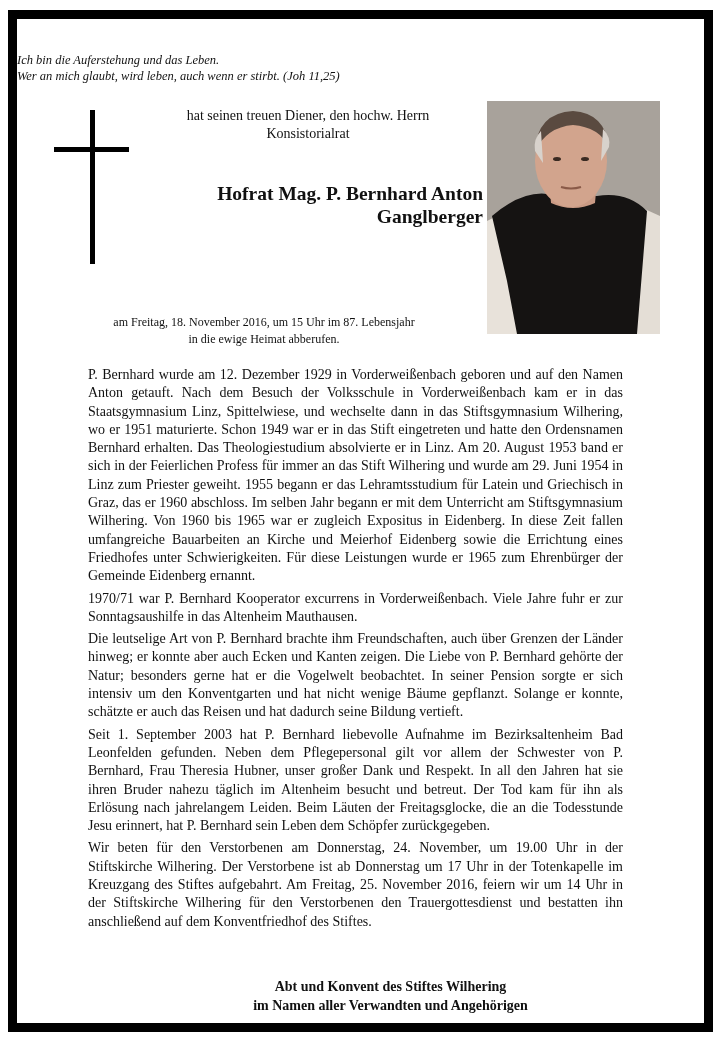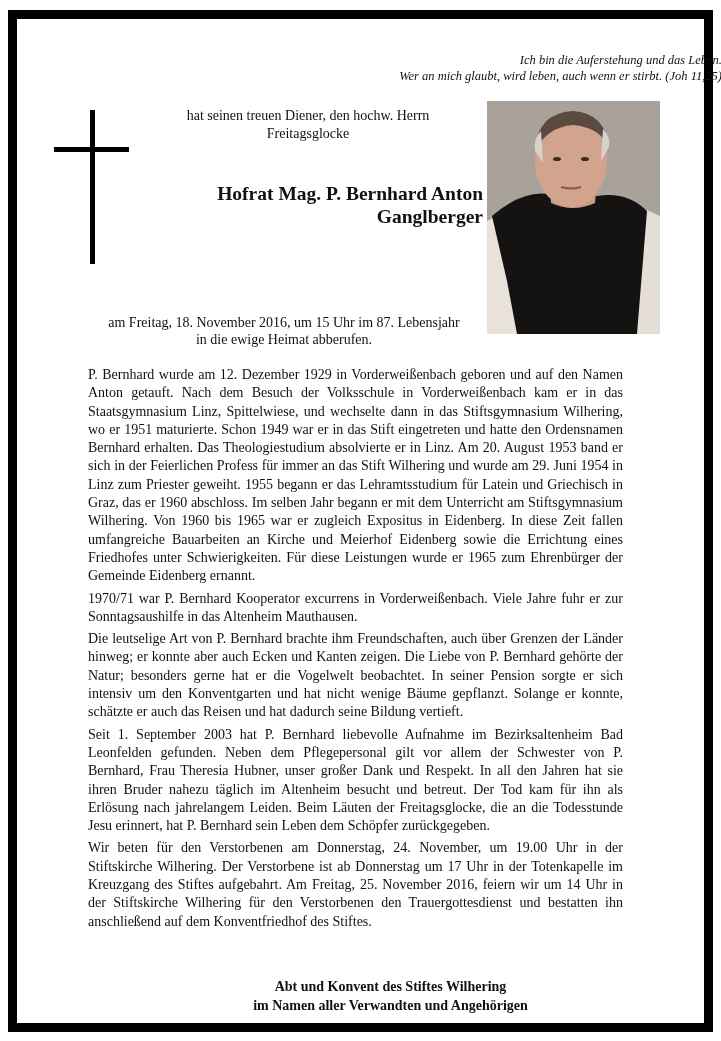--- a/index.html
+++ b/index.html
@@ -1,31 +1,31 @@
 <!DOCTYPE html>
 <html><head>
 <meta charset="utf-8">
 <style>
   html, body { margin:0; padding:0; background:#ffffff; }
   body { width:721px; height:1041px; position:relative; overflow:hidden;
          font-family:"Liberation Serif", "DejaVu Serif", serif; color:#111; }
   .frame { position:absolute; left:8px; top:10px; width:687px; height:1004px;
            border:9px solid #000; background:#fff; }
-  .motto { position:absolute; left:0; top:33px; width:705px; text-align:right;
+  .motto { position:absolute; left:0; top:33px; width:705px; text-align:left;
            font-style:italic; font-size:12.5px; line-height:16px; }
   .cross-v { position:absolute; left:73px; top:91px; width:5px; height:154px; background:#000; }
   .cross-h { position:absolute; left:37px; top:128px; width:75px; height:5px; background:#000; }
   .intro { position:absolute; left:136px; top:88px; width:310px; text-align:center;
            font-size:14px; line-height:18px; }
   .name { position:absolute; left:116px; top:163px; width:350px; text-align:right;
           font-weight:bold; font-size:19.5px; line-height:23px; }
   .titles { position:absolute; left:136px; top:214px; width:310px; text-align:center;
             font-weight:bold; font-size:13.5px; line-height:19px; }
-  .death { position:absolute; left:72px; top:295px; width:390px; text-align:center;
-           font-size:14px; line-height:17px; }
+  .death { position:absolute; left:52px; top:295px; width:390px; text-align:center;
+           font-size:12px; line-height:17px; }
   .photo { position:absolute; left:470px; top:82px; width:173px; height:233px; overflow:hidden;
            background:linear-gradient(180deg,#9a948e 0%,#b3aca5 60%,#c8c2bb 100%); }
   .body { position:absolute; left:67px; top:343px; width:543px; text-align:justify;
           font-size:14px; line-height:18.3px; }
   .body p { margin:4px; }
   .sign { position:absolute; left:0; top:958px; width:705px; text-align:center;
           font-weight:bold; font-size:14px; line-height:19px;padding-left:21px; }
 </style>
 </head>
 <body>
@@ -36,21 +36,21 @@
     <div>Wer an mich glaubt, wird leben, auch wenn er stirbt. (Joh 11,25)</div>
   </div>
 
   <div>
     <div class="cross-v"></div>
     <div class="cross-h"></div>
   </div>
 
   <div class="intro">
     <div>hat seinen treuen Diener, den hochw. Herrn</div>
-    <div>Freitagsglocke</div>
+    <div>Konsistorialrat</div>
   </div>
 
   <div class="name">
     <div>Hofrat Mag. P. Bernhard Anton</div>
     <div>Ganglberger</div>
   </div>
 
 
   <div class="death">
     <div>am Freitag, 18. November 2016, um 15 Uhr im 87. Lebensjahr</div>

